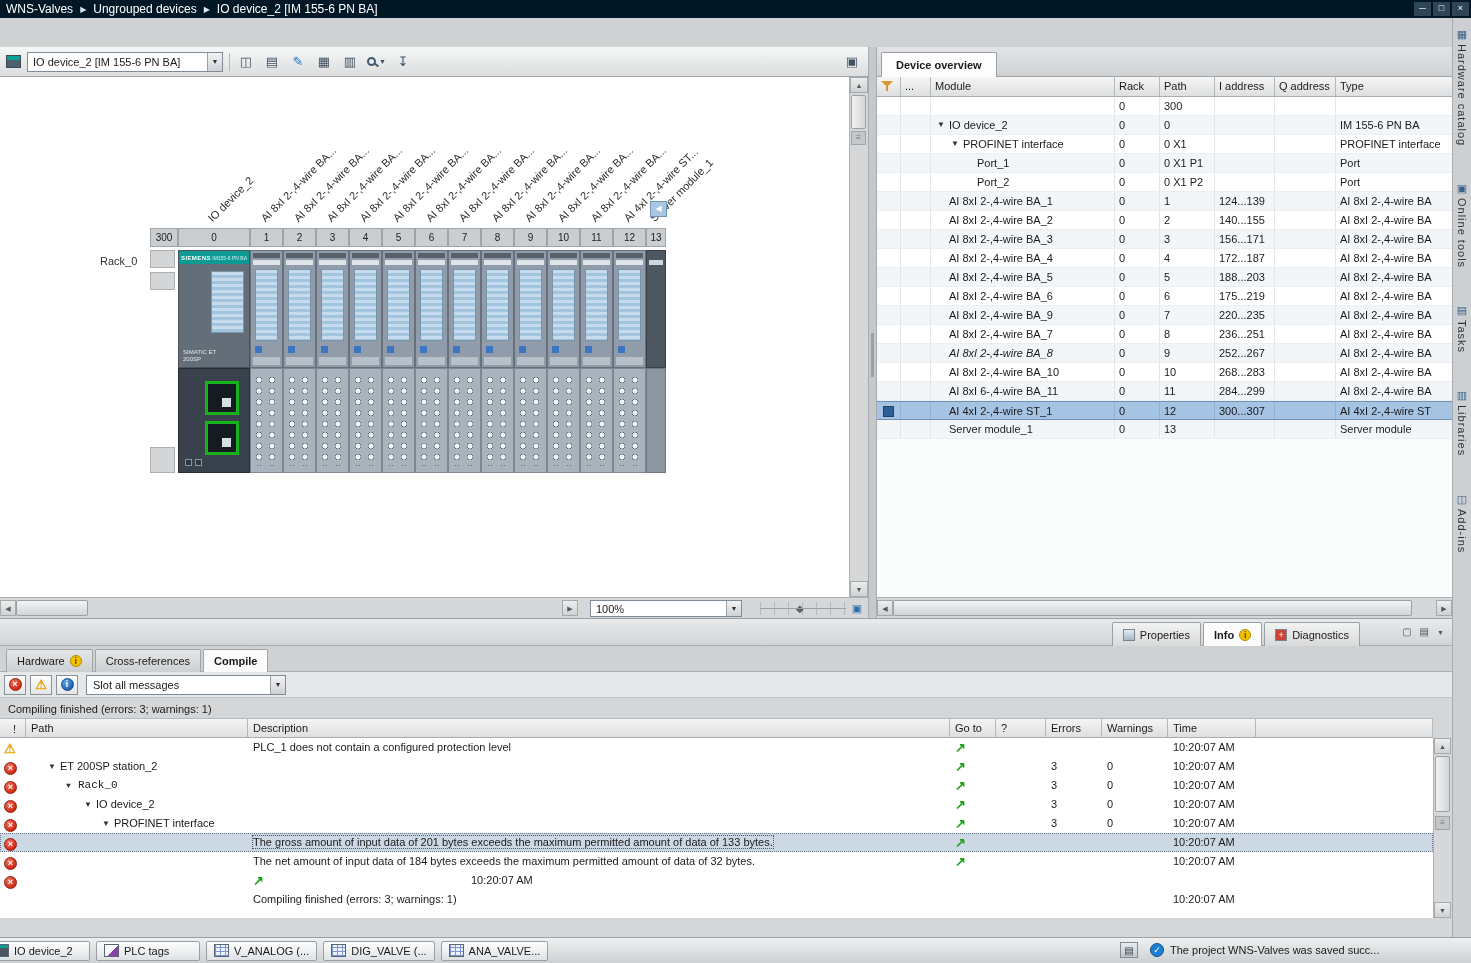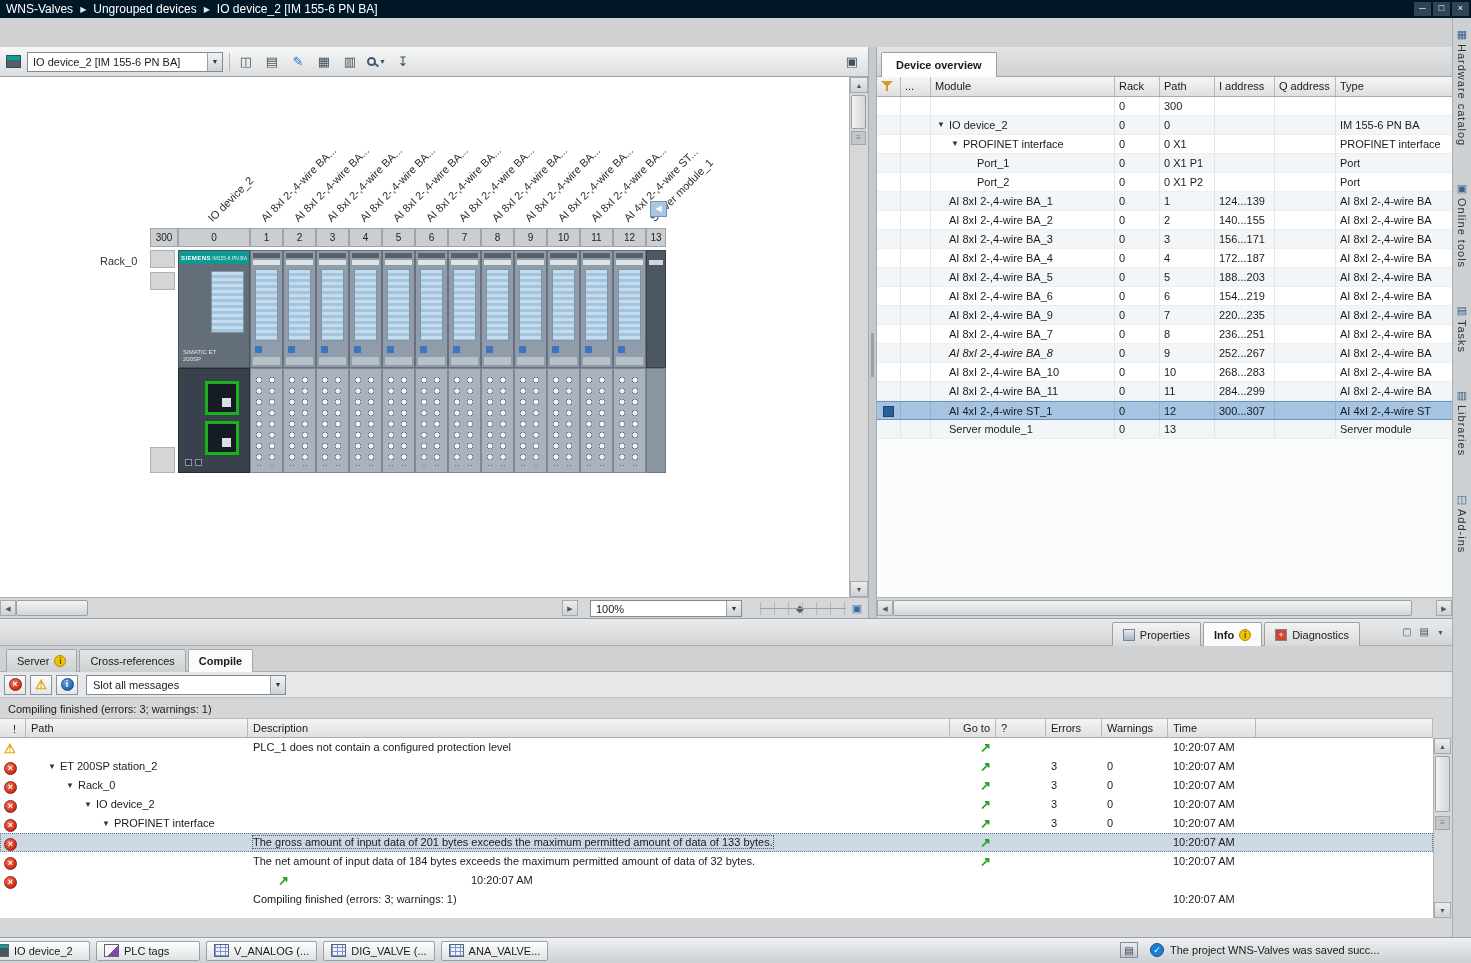--- a/index.html
+++ b/index.html
@@ -142,21 +142,21 @@
 .fbtn{width:22px;height:20px;border:1px solid #8a9199;background:linear-gradient(#fdfdfd,#e4e6e8);display:flex;align-items:center;justify-content:center}
 .msg-select{width:200px;height:20px;background:#fff;border:1px solid #7f8b96;display:flex;align-items:center;justify-content:space-between;padding-left:6px;margin-left:4px}
 .status-line{position:absolute;left:8px;top:84px}
 .cmp-head{position:absolute;left:0;top:99px;width:1433px;height:20px;display:flex;background:linear-gradient(#f5f5f5,#dedfe0);border-top:1px solid #b4b9bd;border-bottom:1px solid #a8adb1}
 .cmp-head .c{border-right:1px solid #b4b9bd;padding:0 5px;line-height:19px;overflow:hidden;white-space:nowrap}
 .cmp-head .cic{text-align:center;padding:0}
 .cmp-rows{position:absolute;left:0;top:119px;width:1433px;height:180px;background:#fff;overflow:hidden}
 .crow{display:flex;height:19px;background:#fff}
 .crow.sel{background:#ccd8e4;outline:1px dotted #6a7a8a;outline-offset:-1px}
 .crow .c{padding:0 5px;line-height:19px;white-space:nowrap;overflow:hidden}
-.c.cic{width:26px;padding:1px 0 0 4px}.c.cpath{width:222px}.c.cdesc{width:702px}.c.cgoto{width:46px;text-align:right}.c.cq{width:50px}.c.cerr{width:56px}.c.cwarn{width:66px}.c.ctime{width:88px}.c.cfill{flex:1}
+.c.cic{width:26px;padding:1px 0 0 4px}.c.cpath{width:222px}.c.cdesc{width:702px}.c.cgoto{width:46px;text-align:left}.c.cq{width:50px}.c.cerr{width:56px}.c.cwarn{width:66px}.c.ctime{width:88px}.c.cfill{flex:1}
 .dtext.focus{outline:1px dotted #556}
 .ic-err{display:inline-block;width:13px;height:13px;border-radius:50%;background:radial-gradient(circle at 35% 30%,#f4705e,#cf2810 75%);border:1px solid #8f1c0b;color:#fff;font-size:9px;font-weight:bold;line-height:11px;text-align:center;vertical-align:middle}
 .ic-warn{display:inline-block;color:#e8a500;font-size:13px;line-height:14px;vertical-align:middle;font-weight:bold}
 .ic-info{display:inline-block;width:13px;height:13px;border-radius:50%;background:radial-gradient(circle at 35% 30%,#6aa8e8,#1d5fae 75%);border:1px solid #134a8c;color:#fff;font-size:9px;font-weight:bold;line-height:11px;text-align:center}
 .goto{color:#1fa11f;font-weight:bold;font-size:13px}
 .cmp-vscroll{position:absolute;left:1433px;top:119px;width:18px;height:180px;background:#d5d7d9;border-left:1px solid #aeb2b5}
 
 
 .taskbar{position:absolute;left:0;top:937px;width:1471px;height:26px;background:linear-gradient(#eef0f1,#cdd0d2);border-top:1px solid #9aa0a5}
 #taskbar-items{position:absolute;left:0;top:0;height:100%;display:flex;align-items:center}
@@ -538,21 +538,21 @@
           <span class="c ciaddr">188...203</span>
           <span class="c cqaddr"></span>
           <span class="c ctype">AI 8xI 2-,4-wire BA</span>
         </div>
         <div class="ovrow">
           <span class="c csel"></span>
           <span class="c cdots"></span>
           <span class="c cmodule" style="padding-left: 18px;"><span class="mtext">AI 8xI 2-,4-wire BA_6</span></span>
           <span class="c crack">0</span>
           <span class="c cslot">6</span>
-          <span class="c ciaddr">154...219</span>
+          <span class="c ciaddr">175...219</span>
           <span class="c cqaddr"></span>
           <span class="c ctype">AI 8xI 2-,4-wire BA</span>
         </div>
         <div class="ovrow">
           <span class="c csel"></span>
           <span class="c cdots"></span>
           <span class="c cmodule" style="padding-left: 18px;"><span class="mtext">AI 8xI 2-,4-wire BA_9</span></span>
           <span class="c crack">0</span>
           <span class="c cslot">7</span>
           <span class="c ciaddr">220...235</span>
@@ -585,21 +585,21 @@
           <span class="c cmodule" style="padding-left: 18px;"><span class="mtext">AI 8xI 2-,4-wire BA_10</span></span>
           <span class="c crack">0</span>
           <span class="c cslot">10</span>
           <span class="c ciaddr">268...283</span>
           <span class="c cqaddr"></span>
           <span class="c ctype">AI 8xI 2-,4-wire BA</span>
         </div>
         <div class="ovrow">
           <span class="c csel"></span>
           <span class="c cdots"></span>
-          <span class="c cmodule" style="padding-left: 18px;"><span class="mtext">AI 8xI 2-,4-wire BA_11</span></span>
+          <span class="c cmodule" style="padding-left: 18px;"><span class="mtext">AI 8xI 6-,4-wire BA_11</span></span>
           <span class="c crack">0</span>
           <span class="c cslot">11</span>
           <span class="c ciaddr">284...299</span>
           <span class="c cqaddr"></span>
           <span class="c ctype">AI 8xI 2-,4-wire BA</span>
         </div>
         <div class="ovrow sel">
           <span class="c csel"></span>
           <span class="c cdots"></span>
           <span class="c cmodule" style="padding-left: 18px;"><span class="mtext">AI 4xI 2-,4-wire ST_1</span></span>
@@ -668,21 +668,21 @@
         </div>
       <div class="insp-winicons">
         <span>▢</span>
         <span>▤</span>
         <span style="font-size:7px;line-height:13px">▼</span>
       </div>
     </div>
     <div class="insp-subrow">
       <div class="insp-subtabs" id="insp-subtabs">
           <div class="stab">
-            <span class="st-lbl">Server</span>
+            <span class="st-lbl">Hardware</span>
             <span class="badge">i</span>
           </div>
           <div class="stab">
             <span class="st-lbl">Cross-references</span>
           </div>
           <div class="stab active">
             <span class="st-lbl">Compile</span>
           </div>
         </div>
     </div>
@@ -731,21 +731,21 @@
           <span class="c cdesc"></span>
           <span class="c cgoto"><span class="goto">↗</span></span>
           <span class="c cq"></span>
           <span class="c cerr">3</span>
           <span class="c cwarn">0</span>
           <span class="c ctime">10:20:07 AM</span>
           <span class="c cfill"></span>
         </div>
         <div class="crow">
           <span class="c cic"><span class="ic-err">×</span></span>
-          <span class="c cpath" style="padding-left: 40px;"><span class="exp">▼</span><span class="ptext">Rack_0</span></span>
+          <span class="c cpath" style="padding-left: 40px; font-family: Liberation Mono, monospace;"><span class="exp">▼</span><span class="ptext">Rack_0</span></span>
           <span class="c cdesc"></span>
           <span class="c cgoto"><span class="goto">↗</span></span>
           <span class="c cq"></span>
           <span class="c cerr">3</span>
           <span class="c cwarn">0</span>
           <span class="c ctime">10:20:07 AM</span>
           <span class="c cfill"></span>
         </div>
         <div class="crow">
           <span class="c cic"><span class="ic-err">×</span></span>

